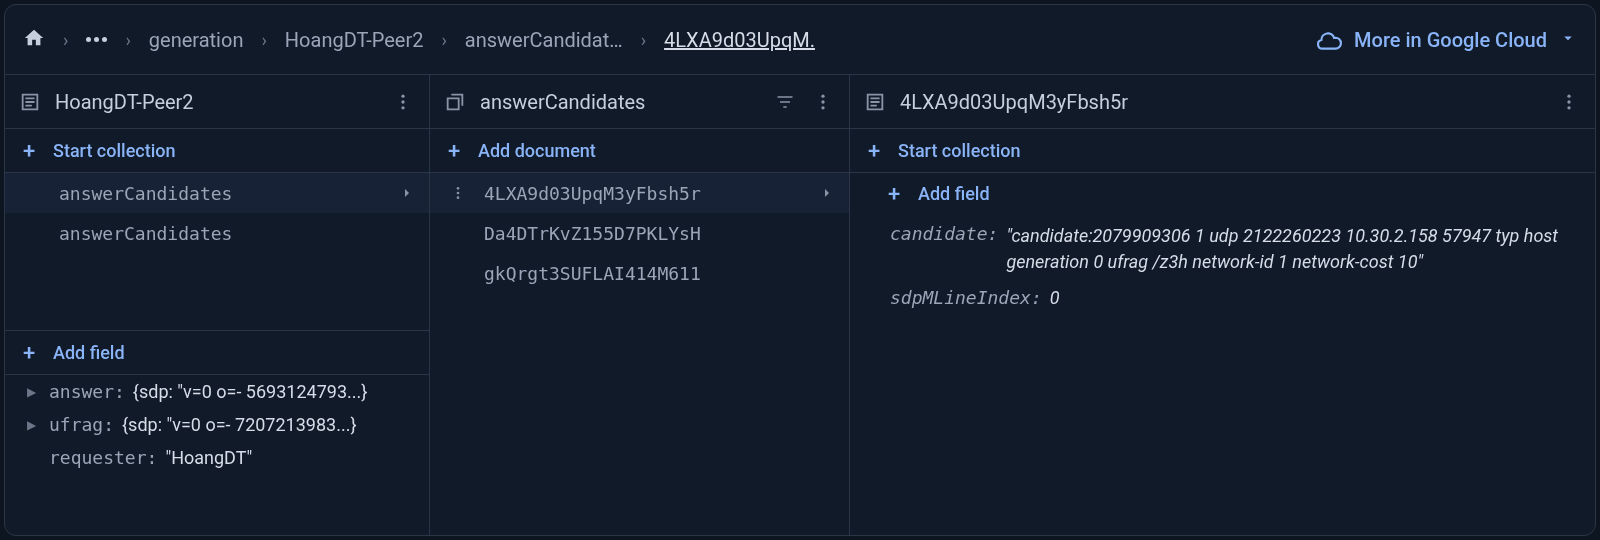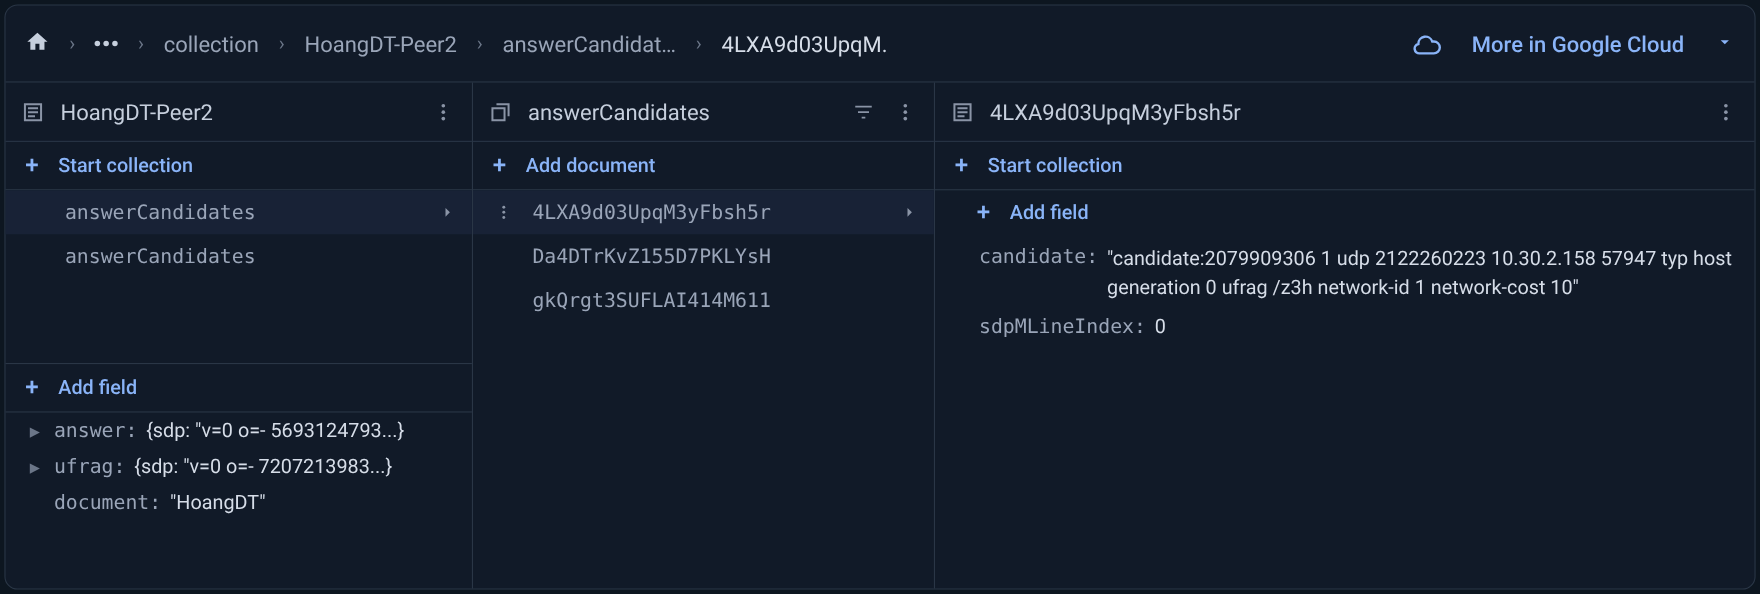--- a/index.html
+++ b/index.html
@@ -20,25 +20,25 @@
   
   .crumbs {
     height: 70px;
     border-bottom: 1px solid #2a3646;
     display: flex; align-items: center;
     padding: 0 18px;
   }
   .crumbs-left { display: flex; align-items: center; gap: 18px; flex: 1; }
   .crumb-sep { color: #6b7688; font-size: 18px; }
   .crumb { color: #9aa5b8; font-size: 20px; white-space: nowrap; }
-  .crumb.current { color: #d6dde8; }
+  .crumb.current { color: #d6dde8; text-decoration: underline; }
   .home-ic { width: 22px; height: 22px; fill: #c6cfdd; }
   .dots { display:flex; gap:3px; }
   .dots span { width:5px;height:5px;border-radius:50%;background:#c6cfdd; }
-  .cloud-link { display:flex; align-items:center; gap:28px; color:#8ab4f8; font-size:20px; font-weight:500; }
+  .cloud-link { display:flex; align-items:center; gap:12px; color:#8ab4f8; font-size:20px; font-weight:500; }
   .cloud-link svg { width:26px; height:26px; fill:none; stroke:#8ab4f8; stroke-width:2; }
   .cloud-link .chev svg { fill:#8ab4f8; stroke:none; width:18px;height:18px; }
 
   
   .cols { flex:1; display:flex; min-height:0; }
   .col { display:flex; flex-direction:column; min-height:0; }
   .col-1 { width: 425px; border-right:1px solid #2a3646; }
   .col-2 { width: 420px; border-right:1px solid #2a3646; }
   .col-3 { flex:1; }
 
@@ -74,21 +74,21 @@
 
   .field-row {
     display:flex; align-items:flex-start; padding:6px 14px 6px 22px; gap:8px;
     font-size:18px;
   }
   .field-row .tri { width:14px; color:#6b7688; font-size:12px; padding-top:4px; }
   .field-key { font-family: ui-monospace, Menlo, monospace; color:#9aa5b8; white-space:nowrap; }
   .field-val { color:#d6dde8; }
 
   .col-3 .fields { padding-top:4px; }
-  .col-3 .field-row { padding-left:40px; }
+  .col-3 .field-row { padding-left:40px;font-style:italic; }
   .col-3 .field-row.wrap .field-val { flex:1; line-height:1.45; }
 </style>
 </head>
 <body>
 
 <div class="frame">
 
   <div class="crumbs">
     <div class="crumbs-left">
       <span>
@@ -96,21 +96,21 @@
             <path d="M10 20v-6h4v6h5v-8h3L12 3 2 12h3v8z"></path>
           </svg>
       </span>
       <span class="crumb-sep">›</span>
       <span class="dots">
           <span></span>
           <span></span>
           <span></span>
         </span>
       <span class="crumb-sep">›</span>
-      <span class="crumb">collection</span>
+      <span class="crumb">generation</span>
       <span class="crumb-sep">›</span>
       <span class="crumb">HoangDT-Peer2</span>
       <span class="crumb-sep">›</span>
       <span class="crumb">answerCandidat…</span>
       <span class="crumb-sep">›</span>
       <span class="crumb current">4LXA9d03UpqM.</span>
     </div>
     <div class="cloud-link">
       <svg viewBox="0 0 24 24">
           <path d="M18 10h-1.3A6 6 0 0 0 5 12a4 4 0 0 0 1 7.9h12a5 5 0 0 0 0-10z"></path>
@@ -162,21 +162,21 @@
         <span class="field-key">answer:</span>
         <span class="field-val">{sdp: "v=0 o=- 5693124793...}</span>
       </div>
       <div class="field-row">
         <span class="tri">▶</span>
         <span class="field-key">ufrag:</span>
         <span class="field-val">{sdp: "v=0 o=- 7207213983...}</span>
       </div>
       <div class="field-row">
         <span class="tri">&nbsp;</span>
-        <span class="field-key">document:</span>
+        <span class="field-key">requester:</span>
         <span class="field-val">"HoangDT"</span>
       </div>
     </div>
 
     <div class="col col-2">
       <div class="col-head">
         <svg class="ic" viewBox="0 0 24 24">
             <path d="M4 8h12v12H4z" fill="none" stroke="#8a94a6" stroke-width="2"></path>
             <path d="M8 4h12v12" fill="none" stroke="#8a94a6" stroke-width="2"></path>
           </svg>

